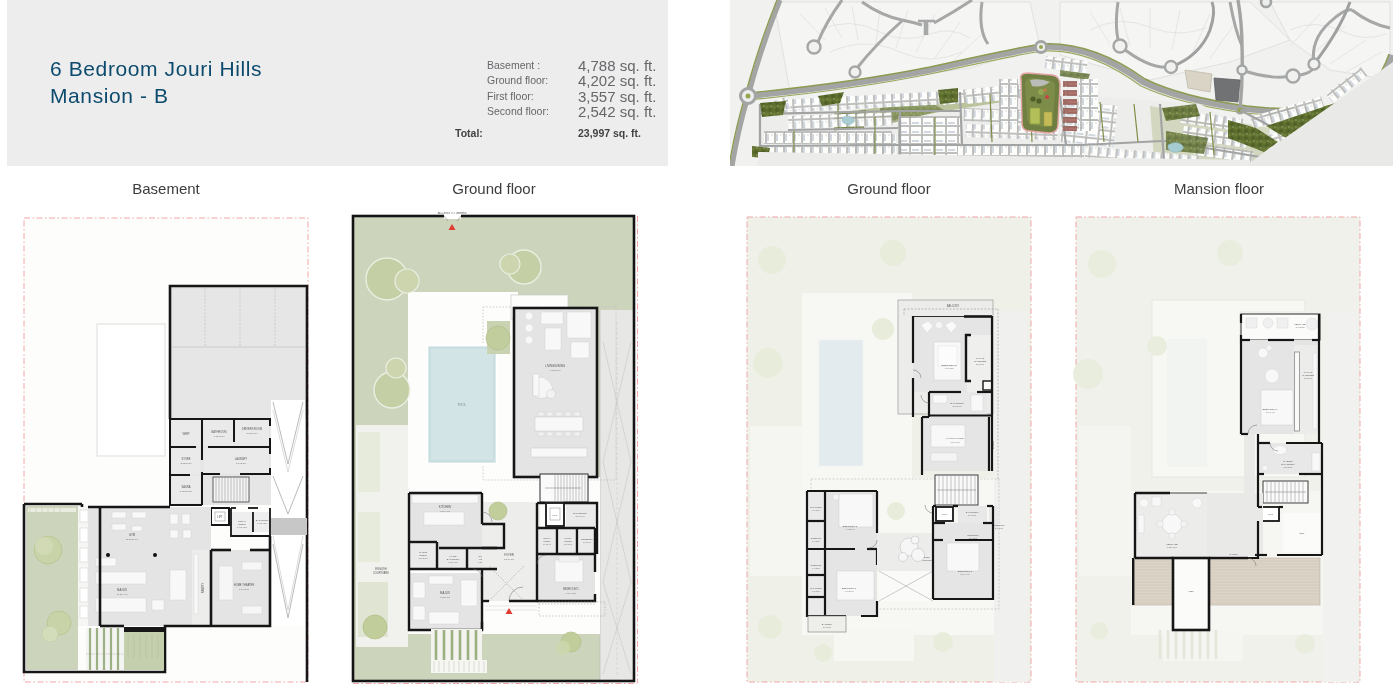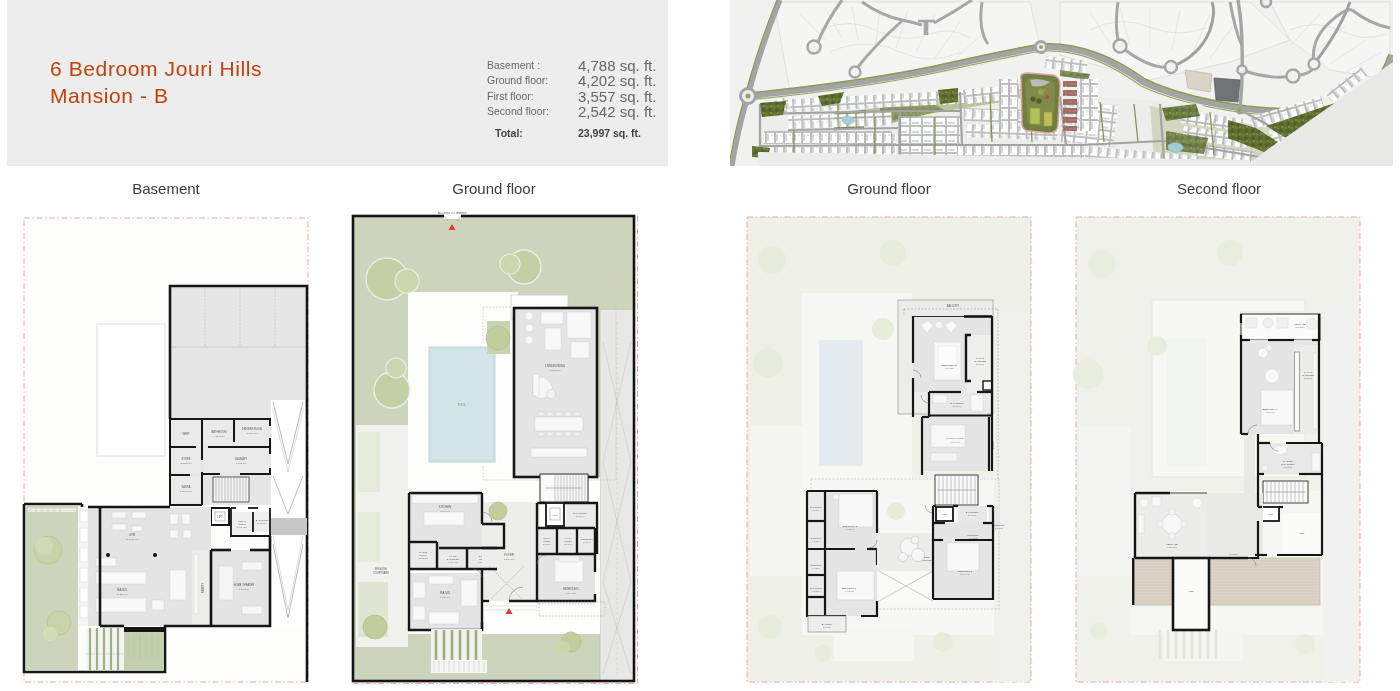--- a/index.html
+++ b/index.html
@@ -5,27 +5,27 @@
 html,body{margin:0;padding:0;background:#ffffff;}
 body{font-family:"Liberation Sans",sans-serif;width:1400px;height:691px;position:relative;overflow:hidden;}
 .abs{position:absolute;}
 .ptitle{position:absolute;top:180px;font-size:15px;color:#3d3d3d;text-align:center;width:200px;}
 </style>
 </head>
 <body>
 
 <div class="abs" style="left:7px;top:0;width:661px;height:166px;background:#ededed;"></div>
 
-<div class="abs" style="left:50px;top:54.5px;font-size:21px;line-height:27.5px;color:#c2410c;letter-spacing:0.6px;">6 Bedroom Jouri Hills<br>Mansion - B</div>
+<div class="abs" style="left:50px;top:54.5px;font-size:21px;line-height:27.5px;color:#0c4a6e;letter-spacing:0.6px;">6 Bedroom Jouri Hills<br>Mansion - B</div>
 
 <div class="abs" style="left:455px;top:57.5px;font-size:10.5px;line-height:15.6px;color:#66676a;margin-left:32px;">Basement :<br>Ground floor:<br>First floor:<br>Second floor:</div>
 
 <div class="abs" style="left:578px;top:57.5px;font-size:15px;line-height:15.6px;color:#66676a;">4,788 sq. ft.<br>4,202 sq. ft.<br>3,557 sq. ft.<br>2,542 sq. ft.</div>
 
-<div class="abs" style="left:455px;top:127px;font-size:10.5px;font-weight:bold;color:#414244;margin-left:40px;">Total:</div>
+<div class="abs" style="left:455px;top:127px;font-size:10.5px;font-weight:bold;color:#414244;">Total:</div>
 
 <div class="abs" style="left:578px;top:127px;font-size:10.5px;font-weight:bold;color:#414244;">23,997 sq. ft.</div>
 
 <svg class="abs" style="left:730px;top:0;" width="663" height="166" viewBox="0 0 663 166">
 <defs>
 <pattern id="hrow" width="9" height="12" patternUnits="userSpaceOnUse">
 <rect x="0.5" y="0.5" width="8" height="11" fill="#fdfdfc" stroke="#a8a8a8" stroke-width="0.7"></rect>
 <line x1="2" y1="2" x2="2" y2="9" stroke="#c6cfd8" stroke-width="1.6"></line>
 <line x1="5" y1="3" x2="7" y2="3" stroke="#bbbbbb" stroke-width="0.6"></line>
 </pattern>
@@ -232,21 +232,21 @@
 
 <path d="M515,166 L663,62 L663,166 Z" fill="#e9e9e8"></path>
 </svg>
 
 <div class="ptitle" style="left:66px;">Basement</div>
 
 <div class="ptitle" style="left:394px;">Ground floor</div>
 
 <div class="ptitle" style="left:789px;">Ground floor</div>
 
-<div class="ptitle" style="left:1119px;">Second floor</div>
+<div class="ptitle" style="left:1119px;">Mansion floor</div>
 
 <svg class="abs" style="left:20px;top:214px;" width="295" height="472" viewBox="0 0 295 472">
 
 <rect x="4" y="4" width="284" height="464" fill="#fdfdfc" stroke="#ef9d9d" stroke-width="0.9" stroke-dasharray="6,2.5,1.5,2.5"></rect>
 
 <rect x="77" y="110" width="68" height="132" fill="#ffffff" stroke="#d4d4d4" stroke-width="0.8"></rect>
 
 <g>
 <rect x="150" y="72" width="137" height="132" fill="#e6e6e6"></rect>
 <line x1="185" y1="74" x2="185" y2="133" stroke="#bdbdbd" stroke-width="0.6" stroke-dasharray="2,1.5"></line>

